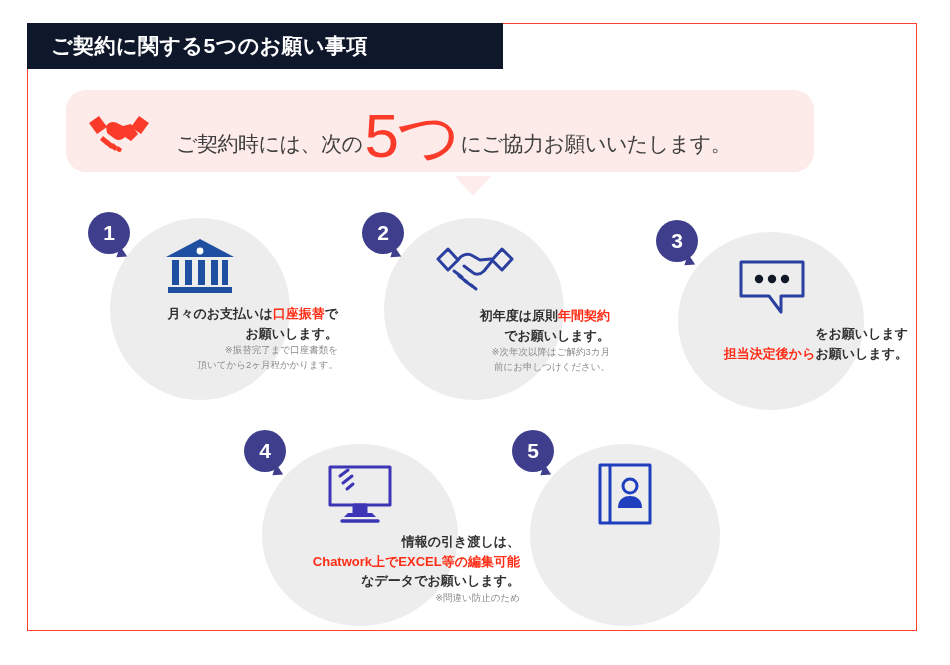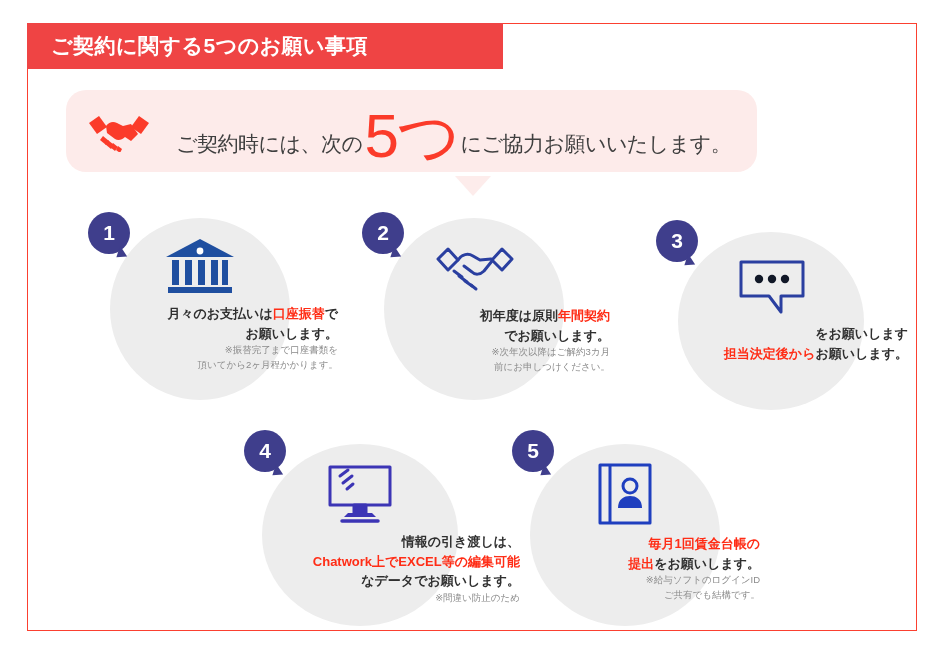--- a/index.html
+++ b/index.html
@@ -21,37 +21,37 @@
     width:890px;height:608px;
     border:1.5px solid #FB4030;
     box-sizing:border-box;
     background:#ffffff;
   }
   
   .title-bar{
     position:absolute;
     left:27px;top:23px;
     width:476px;height:46px;
-    background:#ef4444;
+    background:#0f172a;
     display:flex;align-items:center;
     box-sizing:border-box;
     padding-left:24px;
   }
   .title-text{
     color:#ffffff;
     font-size:21px;
     font-weight:bold;
     letter-spacing:0.5px;
     white-space:nowrap;
   }
   
   .banner{
     position:absolute;
     left:66px;top:90px;
-    width:691px;height:82px;
+    width:748px;height:82px;
     background:#FDEBEA;
     border-radius:20px;
     display:flex;align-items:center;
   }
   .banner-icon{
     width:70px;height:48px;
     margin-left:18px;margin-right:8px;
     flex:0 0 auto;
     display:flex;align-items:center;justify-content:center;
   }
@@ -291,23 +291,15 @@
     <div class="icon-box" style="left:60px;top:18px;width:70px;height:66px;">
       <svg width="58" height="66" viewBox="0 0 58 66" aria-hidden="true">
         <g fill="none" stroke="#1F3FBF" stroke-width="3" stroke-linejoin="round">
           <rect x="4" y="3" width="50" height="58"></rect>
           <path d="M14 3 V61"></path>
           <circle cx="34" cy="24" r="7"></circle>
           <path d="M22 46 C22 37 28 34 34 34 C40 34 46 37 46 46 Z" fill="#1F3FBF" stroke="none"></path>
         </g>
       </svg>
     </div>
-    <div class="caption" style="left:-40px;top:90px;width:270px;">
-      <span class="ln red">毎月1回賃金台帳の</span>
-      <span class="ln"><span class="hl">提出</span><span class="dk">をお願いします。</span></span>
-      <span class="note-wrap">
-        <span class="note">※給与ソフトのログインID</span>
-        <span class="note">ご共有でも結構です。</span>
-      </span>
-    </div>
   </div>
 
 </div>
 
 </body></html>

